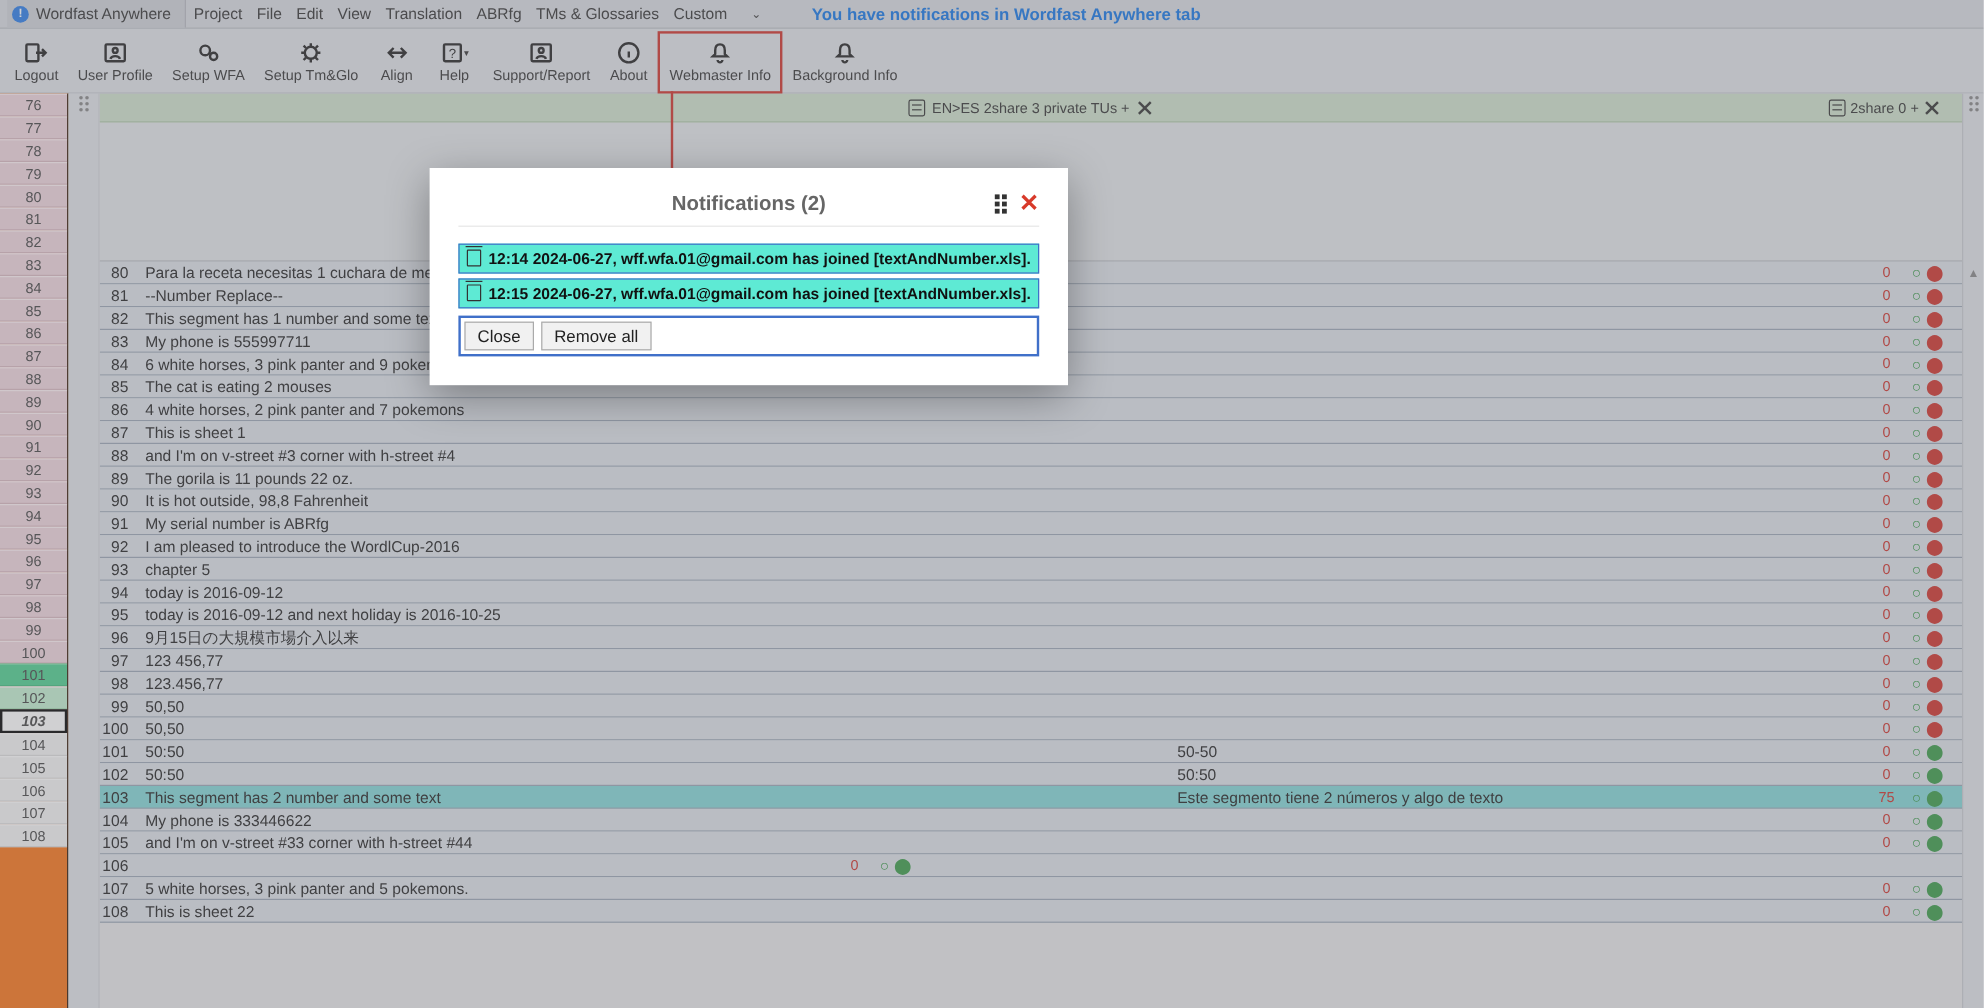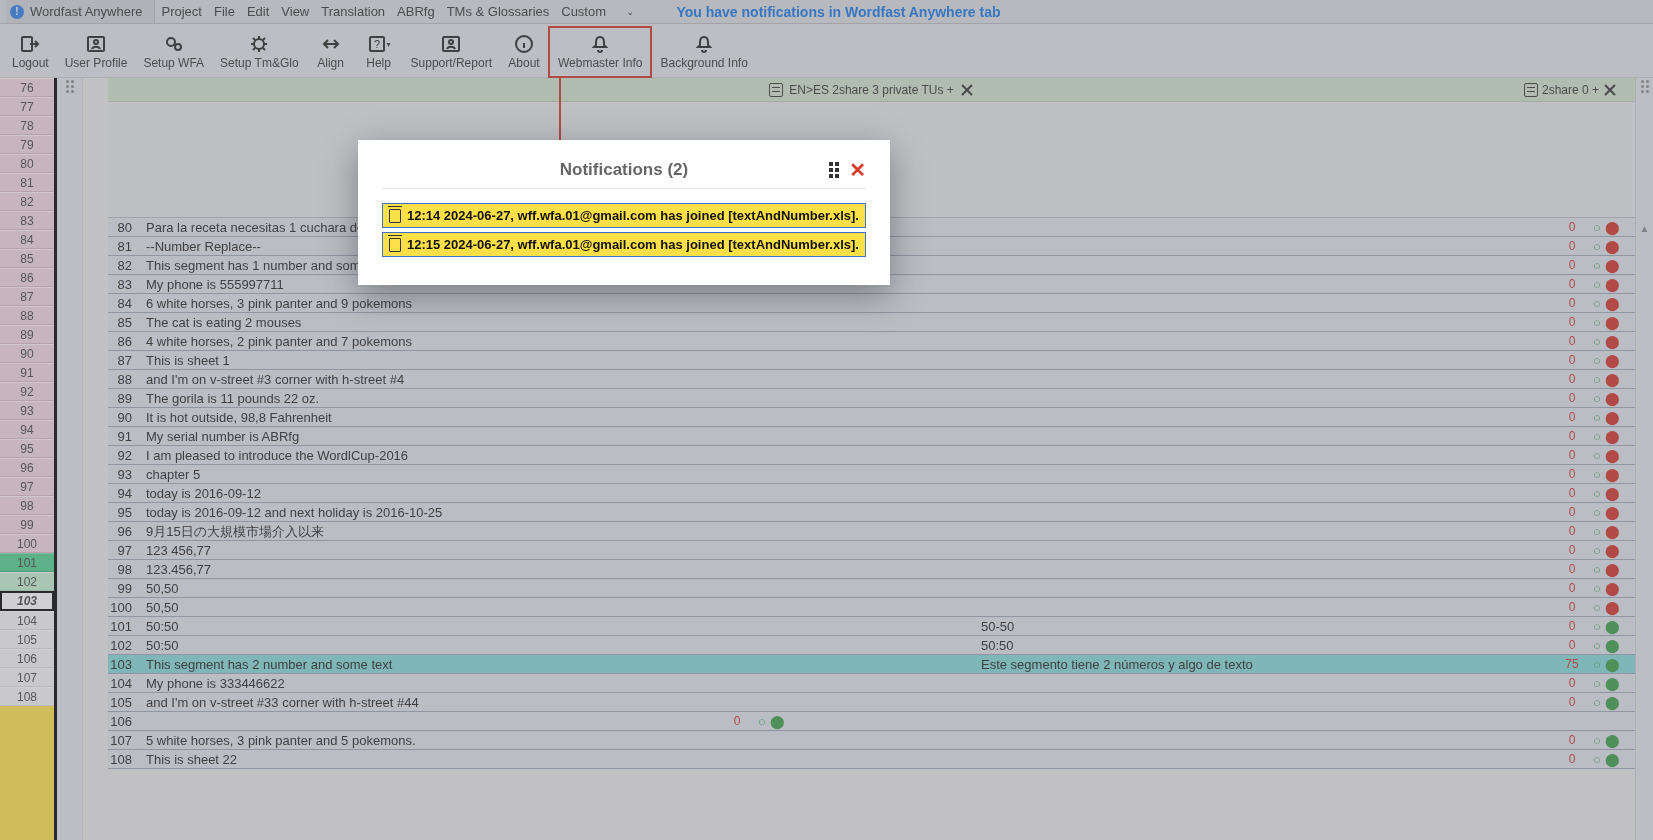--- a/index.html
+++ b/index.html
@@ -21,32 +21,32 @@
   .tbtn svg { stroke: #222; fill: none; stroke-width: 2; }
   .tbtn.highlight { border: 2px solid #d0322a; }
 
   
   .arrow-wrap { position: absolute; left: 555px; top: 76px; width: 10px; height: 80px; pointer-events: none; }
   .arrow-line { width: 2px; height: 65px; background: #d0322a; margin-left: 4px; }
   .arrow-head { width: 0; height: 0; border-left: 5px solid transparent; border-right: 5px solid transparent; border-top: 8px solid #d0322a; }
 
   
   .main { display: flex; height: calc(100% - 78px); }
-  .left-gutter { width: 57px; background: #fde047; border-right: 3px solid #000000; overflow: hidden; }
+  .left-gutter { width: 57px; background: #f97316; border-right: 1px solid #000000; overflow: hidden; }
   .lg-row { height: 19px; line-height: 19px; text-align: center; font-size: 12px; color: #444; background: #f0d6de; border-bottom: 1px solid #d9b9c1; border-top: 1px solid #fff2f5; }
   .lg-row.green { background: #4ecf8f; border-bottom-color:#3db87b; border-top-color:#7de0ac; }
   .lg-row.softgreen { background: #c4f0d1; border-bottom-color:#a8dfb6; }
   .lg-row.white { background: #f5f5f5; border-bottom-color:#ddd; border-top-color:#fff; }
   .lg-row.active { background: #fff; border:2px solid #000; font-weight: bold; font-style: italic; height: 20px; line-height:16px; }
 
   .left-icons { width: 26px; background: #e0e3e8; display:flex; flex-direction:column; align-items:center; padding-top:2px; gap:2px; border-right:1px solid #d2d5da; }
   .left-icons .dot { width:3px; height:3px; background:#888; border-radius:50%; }
   .left-icons .dots { display:grid; grid-template-columns:3px 3px; gap:2px; }
 
-  .content { flex: 1; display:flex; flex-direction:column; overflow:hidden; position:relative;margin-left:25px; }
+  .content { flex: 1; display:flex; flex-direction:column; overflow:hidden; position:relative; }
   .status-strip { height:24px; background:#cfe2cc; border-bottom:1px solid #b4cbaf; display:flex; align-items:center; justify-content:center; gap:6px; font-size:12px; color:#333; position:relative; }
   .status-strip .right { position:absolute; right:18px; display:flex; align-items:center; gap:4px; }
 
   .blank { height:116px; background:#e4e6ea; border-bottom:1px solid #b8bbc2; }
 
   .segtable { flex:1; overflow:hidden; }
   .seg-row { display:flex; height:19px; line-height:19px; border-bottom:1px solid #9ba7b5; background:#dde2e9; font-size:13px; }
   .seg-row .idx { width:32px; text-align:right; padding-right:8px; color:#222; }
   .seg-row .src { flex:1; padding-left:6px; color:#222; white-space:nowrap; overflow:hidden; text-overflow:ellipsis; }
   .seg-row .tgt { width:580px; padding-left:6px; color:#222; white-space:nowrap; overflow:hidden; }
@@ -65,21 +65,21 @@
   
   .modal-overlay { position:absolute; inset:0; background:rgba(120,120,125,0.35); }
   .modal { position:absolute; left:358px; top:140px; width:532px; background:#fff; border-radius:0; box-shadow:0 10px 34px rgba(0,0,0,0.35); padding:0 0 24px 0; }
   .modal-header { padding:20px 24px 8px; text-align:center; position:relative; border-bottom:1px solid #e6e6e6; margin:0 24px; }
   .modal-title { color:#666; font-weight:700; font-size:17px; }
   .modal-ctrls { position:absolute; right:0; top:20px; display:flex; gap:10px; align-items:center; }
   .modal-ctrls .grip { display:grid; grid-template-columns:4px 4px; grid-template-rows:4px 4px 4px; gap:2px; }
   .modal-ctrls .grip span { width:4px; height:4px; background:#333; }
   .modal-ctrls .xbtn { color:#d83a2a; font-size:20px; font-weight:700; cursor:pointer; line-height:1; }
   .modal-body { padding:14px 24px 0; }
-  .notif-item { border:1px solid #4070c9; background:#fde047; padding:4px 6px; margin-bottom:4px; display:flex; align-items:flex-end; gap:6px; font-size:13px; }
+  .notif-item { border:1px solid #4070c9; background:#5eead4; padding:4px 6px; margin-bottom:4px; display:flex; align-items:flex-start; gap:6px; font-size:13px; }
   .notif-item .trash { width:12px; height:14px; border:1.5px solid #333; border-radius:1px; position:relative; flex-shrink:0; }
   .notif-item .trash::before { content:""; position:absolute; top:-4px; left:-2px; right:-2px; height:2px; border-top:1.5px solid #333; }
   .notif-item .ntext { font-weight:700; color:#111; }
   .modal-actions { border:2px solid #4070c9; margin:6px 24px 0; padding:3px; display:flex; gap:6px; }
   .modal-actions button { background:#f1f1f1; border:1px solid #aaa; padding:3px 10px; font-size:14px; color:#222; cursor:pointer; }
 
   
   .i-db { width:14px; height:14px; border:1.5px solid #333; border-radius:2px; position:relative; display:inline-block; }
   .i-db::before { content:""; position:absolute; top:3px; left:2px; right:2px; height:1.5px; background:#333; }
   .i-db::after { content:""; position:absolute; top:7px; left:2px; right:2px; height:1.5px; background:#333; }
@@ -558,13 +558,17 @@
   <div class="modal-body" id="mbody">
       <div class="notif-item">
         <span class="trash"></span>
         <span class="ntext">12:14 2024-06-27, wff.wfa.01@gmail.com has joined [textAndNumber.xls].</span>
       </div>
       <div class="notif-item">
         <span class="trash"></span>
         <span class="ntext">12:15 2024-06-27, wff.wfa.01@gmail.com has joined [textAndNumber.xls].</span>
       </div>
     </div>
+  <div class="modal-actions">
+    <button>Close</button>
+    <button>Remove all</button>
+  </div>
 </div>
 
 </body></html>

